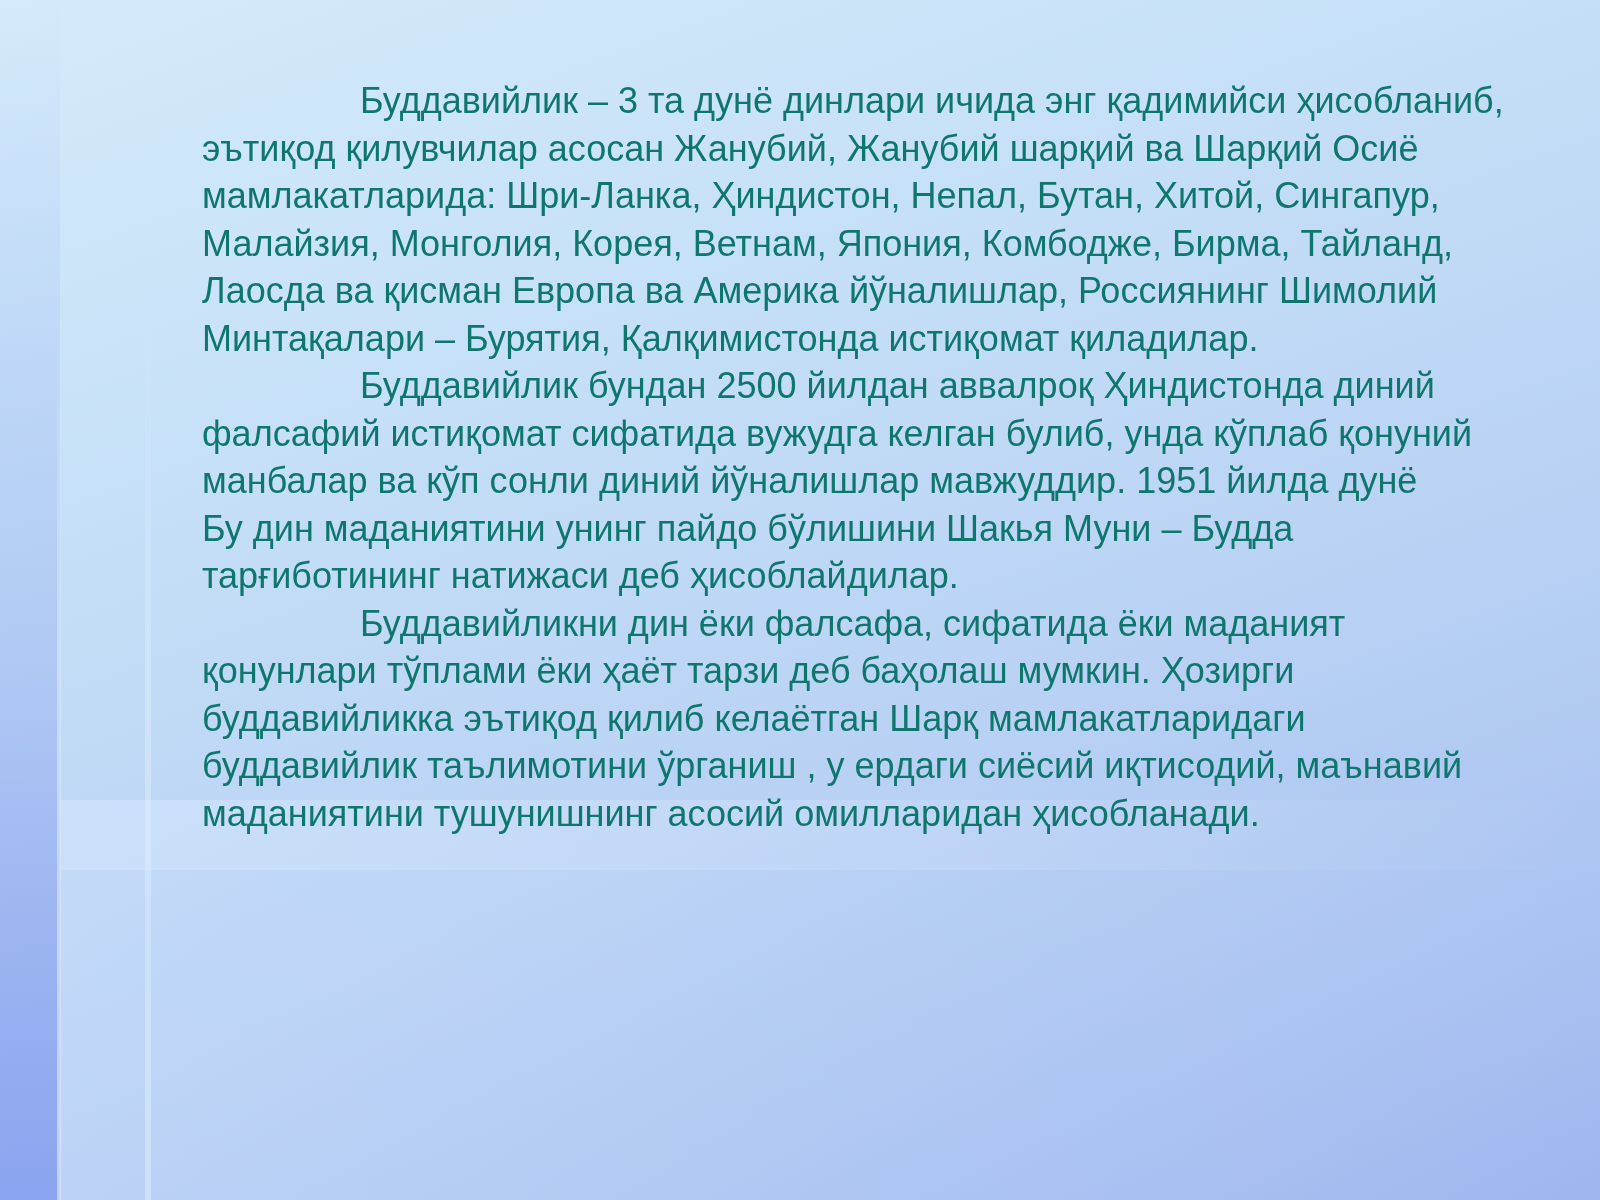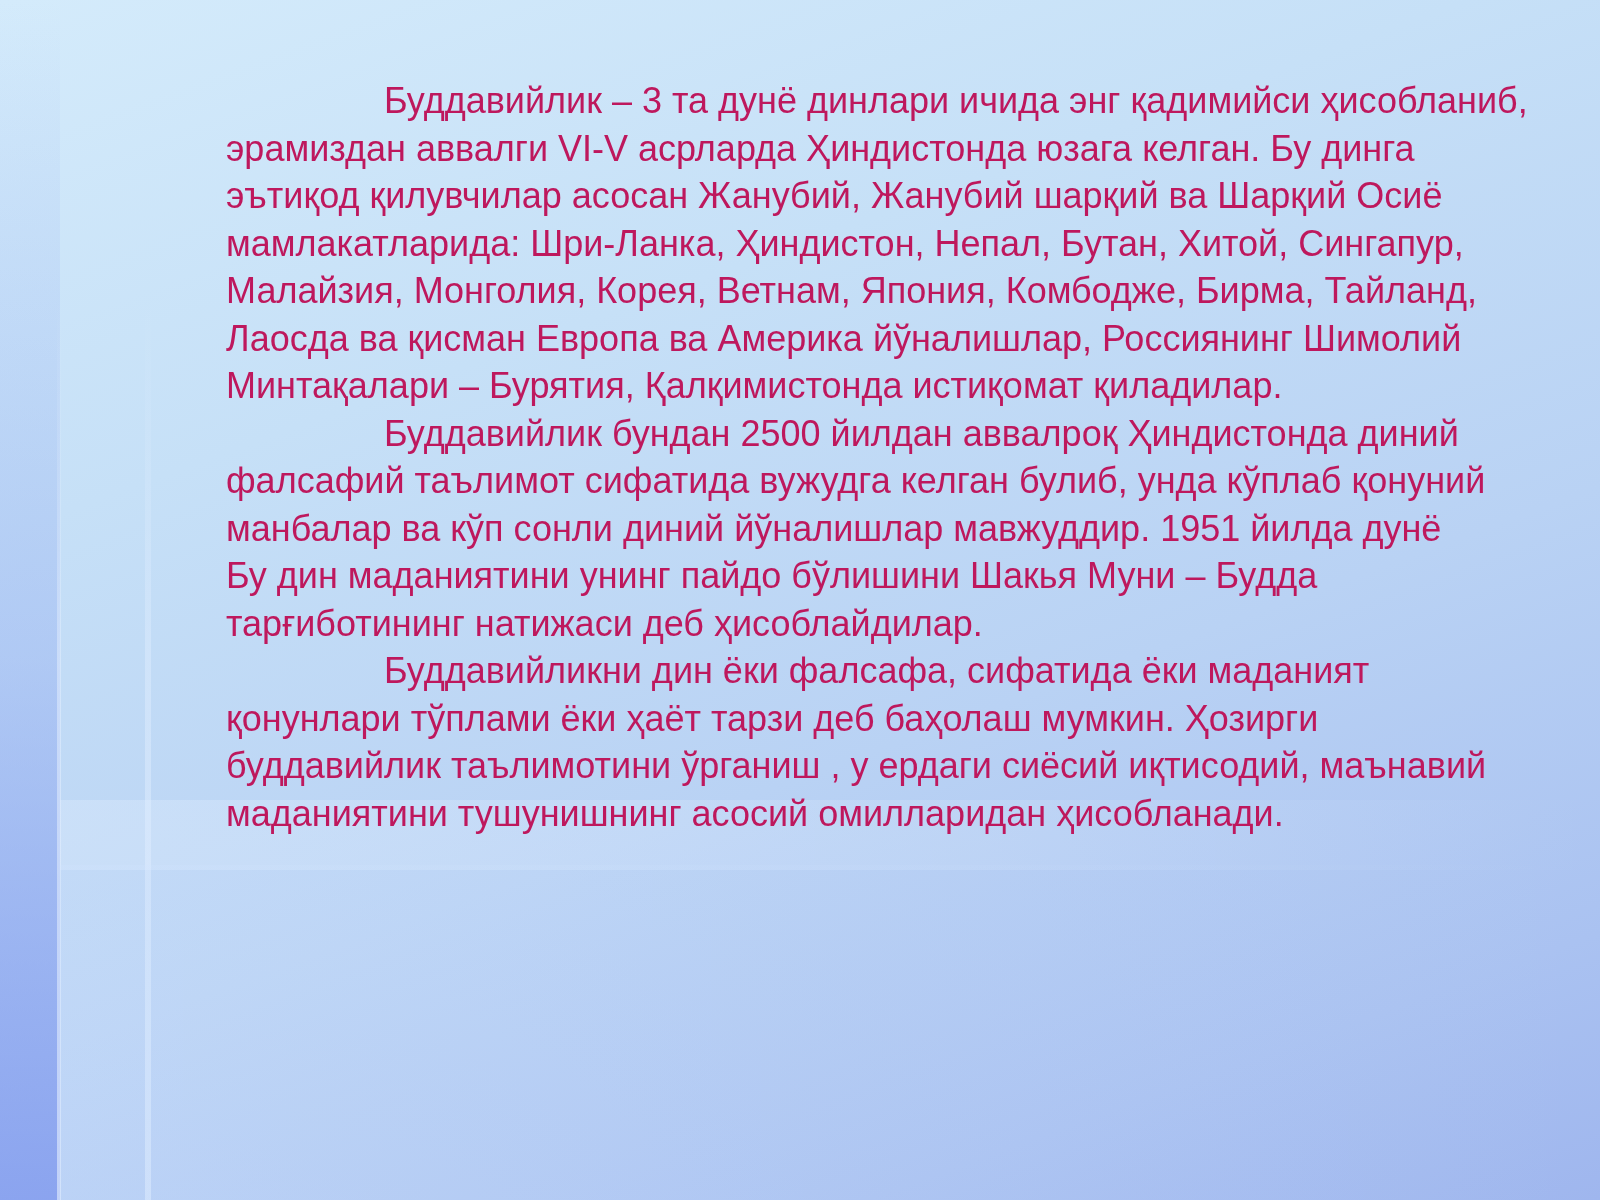--- a/index.html
+++ b/index.html
@@ -44,27 +44,27 @@
     }
     .bg-band-h2 {
       position: absolute;
       left: 60px; top: 865px;
       width: 1540px; height: 335px;
       background: linear-gradient(90deg, rgba(210,228,255,0.25) 0%, rgba(210,228,255,0.1) 50%, rgba(210,228,255,0) 100%);
       pointer-events: none;
     }
     .slide-body {
       position: absolute;
-      left: 68px;
+      left: 44px;
       top: 77px;
       width: 1440px;
       font-family: "Liberation Sans", sans-serif;
       font-size: 36px;
       line-height: 47.5px;
-      color: #be185d;
+      color: #0f766e;
     }
     .para {
       margin: 0;
       text-indent: 158px;
       white-space: normal;
     }
     .line {
       display: block;
       white-space: nowrap;
     }
@@ -78,37 +78,37 @@
 <div class="bg-left-shade"></div>
 <div class="bg-stripe-v1"></div>
 <div class="bg-stripe-v2"></div>
 <div class="bg-band-h1"></div>
 <div class="bg-band-h2"></div>
 
 <div class="slide-body">
 
   <div class="para">
     <span class="line first">Буддавийлик – 3 та дунё динлари ичида энг қадимийси ҳисобланиб,</span>
-    <span class="line">эрамиздан аввалги VI-V асрларда Ҳиндистонда юзага келган. Бу динга</span>
     <span class="line">эътиқод қилувчилар асосан Жанубий, Жанубий шарқий ва Шарқий Осиё</span>
     <span class="line">мамлакатларида: Шри-Ланка, Ҳиндистон, Непал, Бутан, Хитой, Сингапур,</span>
     <span class="line">Малайзия, Монголия, Корея, Ветнам, Япония, Комбодже, Бирма, Тайланд,</span>
     <span class="line">Лаосда ва қисман Европа ва Америка йўналишлар, Россиянинг Шимолий</span>
     <span class="line">Минтақалари – Бурятия, Қалқимистонда истиқомат қиладилар.</span>
   </div>
 
 
   <div class="para">
     <span class="line first">Буддавийлик бундан 2500 йилдан аввалроқ Ҳиндистонда диний</span>
-    <span class="line">фалсафий таълимот сифатида вужудга келган булиб, унда кўплаб қонуний</span>
+    <span class="line">фалсафий истиқомат сифатида вужудга келган булиб, унда кўплаб қонуний</span>
     <span class="line">манбалар ва кўп сонли диний йўналишлар мавжуддир. 1951 йилда дунё</span>
     <span class="line">Бу дин маданиятини унинг пайдо бўлишини Шакья Муни – Будда</span>
     <span class="line">тарғиботининг натижаси деб ҳисоблайдилар.</span>
   </div>
 
   <div class="para">
     <span class="line first">Буддавийликни дин ёки фалсафа, сифатида ёки маданият</span>
     <span class="line">қонунлари тўплами ёки ҳаёт тарзи деб баҳолаш мумкин. Ҳозирги</span>
+    <span class="line">буддавийликка эътиқод қилиб келаётган Шарқ мамлакатларидаги</span>
     <span class="line">буддавийлик таълимотини ўрганиш , у ердаги сиёсий иқтисодий, маънавий</span>
     <span class="line">маданиятини тушунишнинг асосий омилларидан ҳисобланади.</span>
   </div>
 
 </div>
 
 </body></html>

